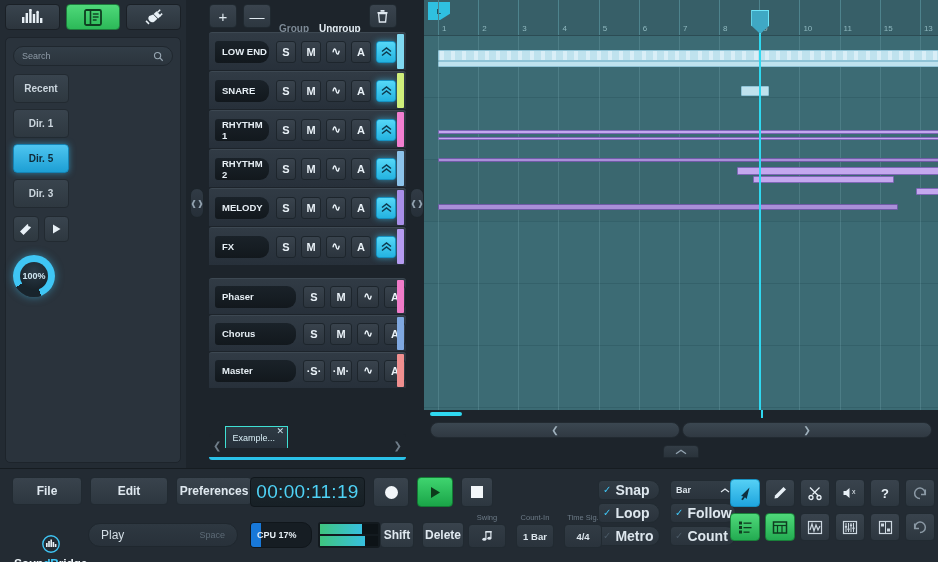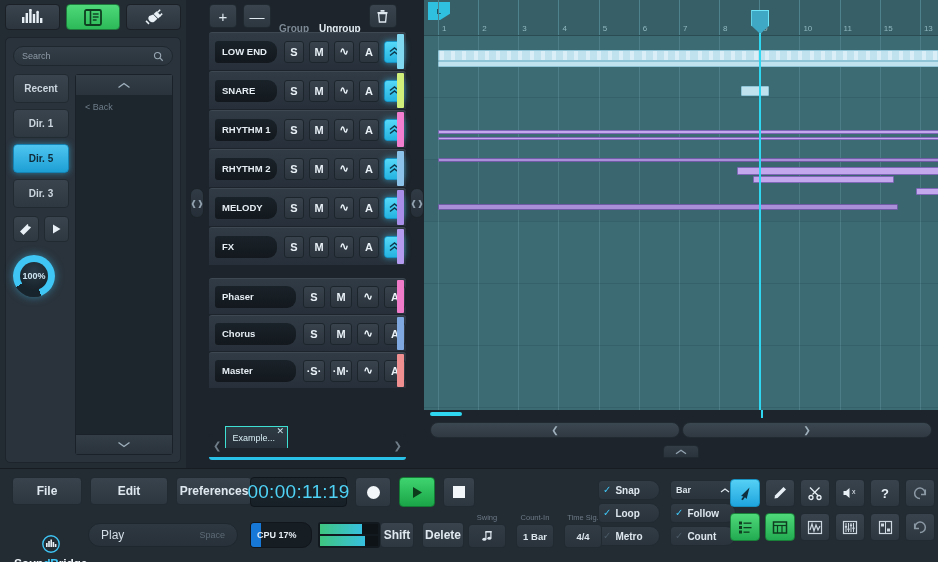--- a/index.html
+++ b/index.html
@@ -88,21 +88,21 @@
   .ttb-lbl.on { color: #e3ecf3; }
 
   .track-list { position: relative; padding: 0 4px; }
   .track {
     position: relative; height: 38px; margin-bottom: 1px;
     background: linear-gradient(180deg,#313b45,#27303a);
     border-top: 1px solid #3d4852; border-radius: 3px 3px 0 0;
     display: flex; align-items: center; padding-left: 6px;
   }
   .tname {
-    width: 62px; height: 22px; border-radius: 3px 9px 9px 3px;
+    width: 54px; height: 22px; border-radius: 3px 9px 9px 3px;
     background: linear-gradient(180deg,#1a2229,#12181d);
     color: #e6eef4; font-size: 9.5px; font-weight: bold;
     display: flex; align-items: center; padding-left: 7px; cursor: text; overflow: hidden;
   }
   .tbtns { display: flex; gap: 5px; margin-left: 7px; }
   .tb {
     width: 20px; height: 22px; border-radius: 3px; border: 1px solid #1d252c;
     background: linear-gradient(180deg,#39434d,#2c353e); color: #e9f1f7;
     font-size: 11px; font-weight: bold; display: flex; align-items: center;
     justify-content: center; cursor: pointer;
@@ -186,21 +186,21 @@
   
   .transport { position: absolute; left: 0; bottom: 0; width: 938px; height: 94px; background: #232b33; border-top: 1px solid #161c21; }
   .tr-row { position: absolute; display: flex; align-items: center; }
   .mbtn {
     border-radius: 4px; border: 1px solid #212a31;
     background: linear-gradient(180deg,#39434d,#2d3740); color: #dfe8ef;
     font-size: 12px; font-weight: bold; display: flex; align-items: center;
     justify-content: center; cursor: pointer;
   }
   .timecode {
-    width: 97px; height: 30px; border-radius: 4px; border: 1px solid #10171c;
+    width: 115px; height: 30px; border-radius: 4px; border: 1px solid #10171c;
     background: linear-gradient(180deg,#1d262c,#172026); color: #4fd2f5;
     font-family: "Liberation Sans", sans-serif; font-size: 19px;
     display: flex; align-items: center; justify-content: center; letter-spacing: .3px; cursor: text;
   }
   .rbtn {
     width: 36px; height: 30px; border-radius: 4px; border: 1px solid #212a31;
     background: linear-gradient(180deg,#39434d,#2d3740);
     display: flex; align-items: center; justify-content: center; cursor: pointer;
   }
   .rbtn .dot { width: 13px; height: 13px; border-radius: 50%; background: #f2f6f9; }
@@ -244,21 +244,21 @@
   }
   .meter .mrow { flex: 1; background: #0d1317; position: relative; }
   .meter .mfill { position: absolute; left: 0; top: 0; bottom: 0; background: linear-gradient(90deg,#3fc47f,#37c0e0); }
   .chk {
     width: 62px; height: 20px; border-radius: 4px 10px 10px 4px; border: 1px solid #212a31;
     background: linear-gradient(180deg,#323c45,#2a333c); display: flex;
     align-items: center; gap: 4px; padding-left: 4px; cursor: pointer;
   }
   .chk .tick { font-size: 10px; color: #4a5965; line-height: 1; }
   .chk.on .tick { color: #3fc6f5; }
-  .chk .cl { color: #dde6ed; font-size: 10px; font-weight: bold; }
+  .chk .cl { color: #dde6ed; font-size: 14px; font-weight: bold; }
   .dd {
     width: 62px; height: 20px; border-radius: 4px; border: 1px solid #212a31;
     background: linear-gradient(180deg,#323c45,#2a333c); color: #dde6ed;
     font-size: 9px; font-weight: bold; display: flex; align-items: center;
     justify-content: space-between; padding: 0 5px; cursor: pointer;
   }
   .minilbl { font-size: 7.5px; color: #6c7a86; text-align: center; }
   .smbox {
     width: 38px; height: 24px; border-radius: 4px; border: 1px solid #212a31;
     background: linear-gradient(180deg,#323c45,#2a333c); color: #dde6ed;
@@ -345,33 +345,20 @@
                 <path d="M2 1.5 L9.5 6 L2 10.5 Z" fill="#e8f0f6"></path>
               </svg>
             </div>
           </div>
           <div class="knob">
             <div class="ring"></div>
             <div class="cap">100%</div>
           </div>
         </div>
 
-        <div class="filelist">
-          <div class="fl-head">
-            <svg width="14" height="7" viewBox="0 0 14 7">
-              <polyline points="1.5,5.5 7,1.5 12.5,5.5" fill="none" stroke="#9fb0bd" stroke-width="1.4"></polyline>
-            </svg>
-          </div>
-          <div class="fl-back">&lt; Back</div>
-          <div class="fl-foot">
-            <svg width="14" height="7" viewBox="0 0 14 7">
-              <polyline points="1.5,1.5 7,5.5 12.5,1.5" fill="none" stroke="#9fb0bd" stroke-width="1.4"></polyline>
-            </svg>
-          </div>
-        </div>
       </div>
     </div>
   </div>
 
   <div class="split" style="left:190px; top:188px;">❰❱</div>
   <div class="split" style="left:410px; top:188px;">❰❱</div>
 
   <div class="trackpanel">
     <div class="track-toolbar">
       <div class="ttb">+</div>

